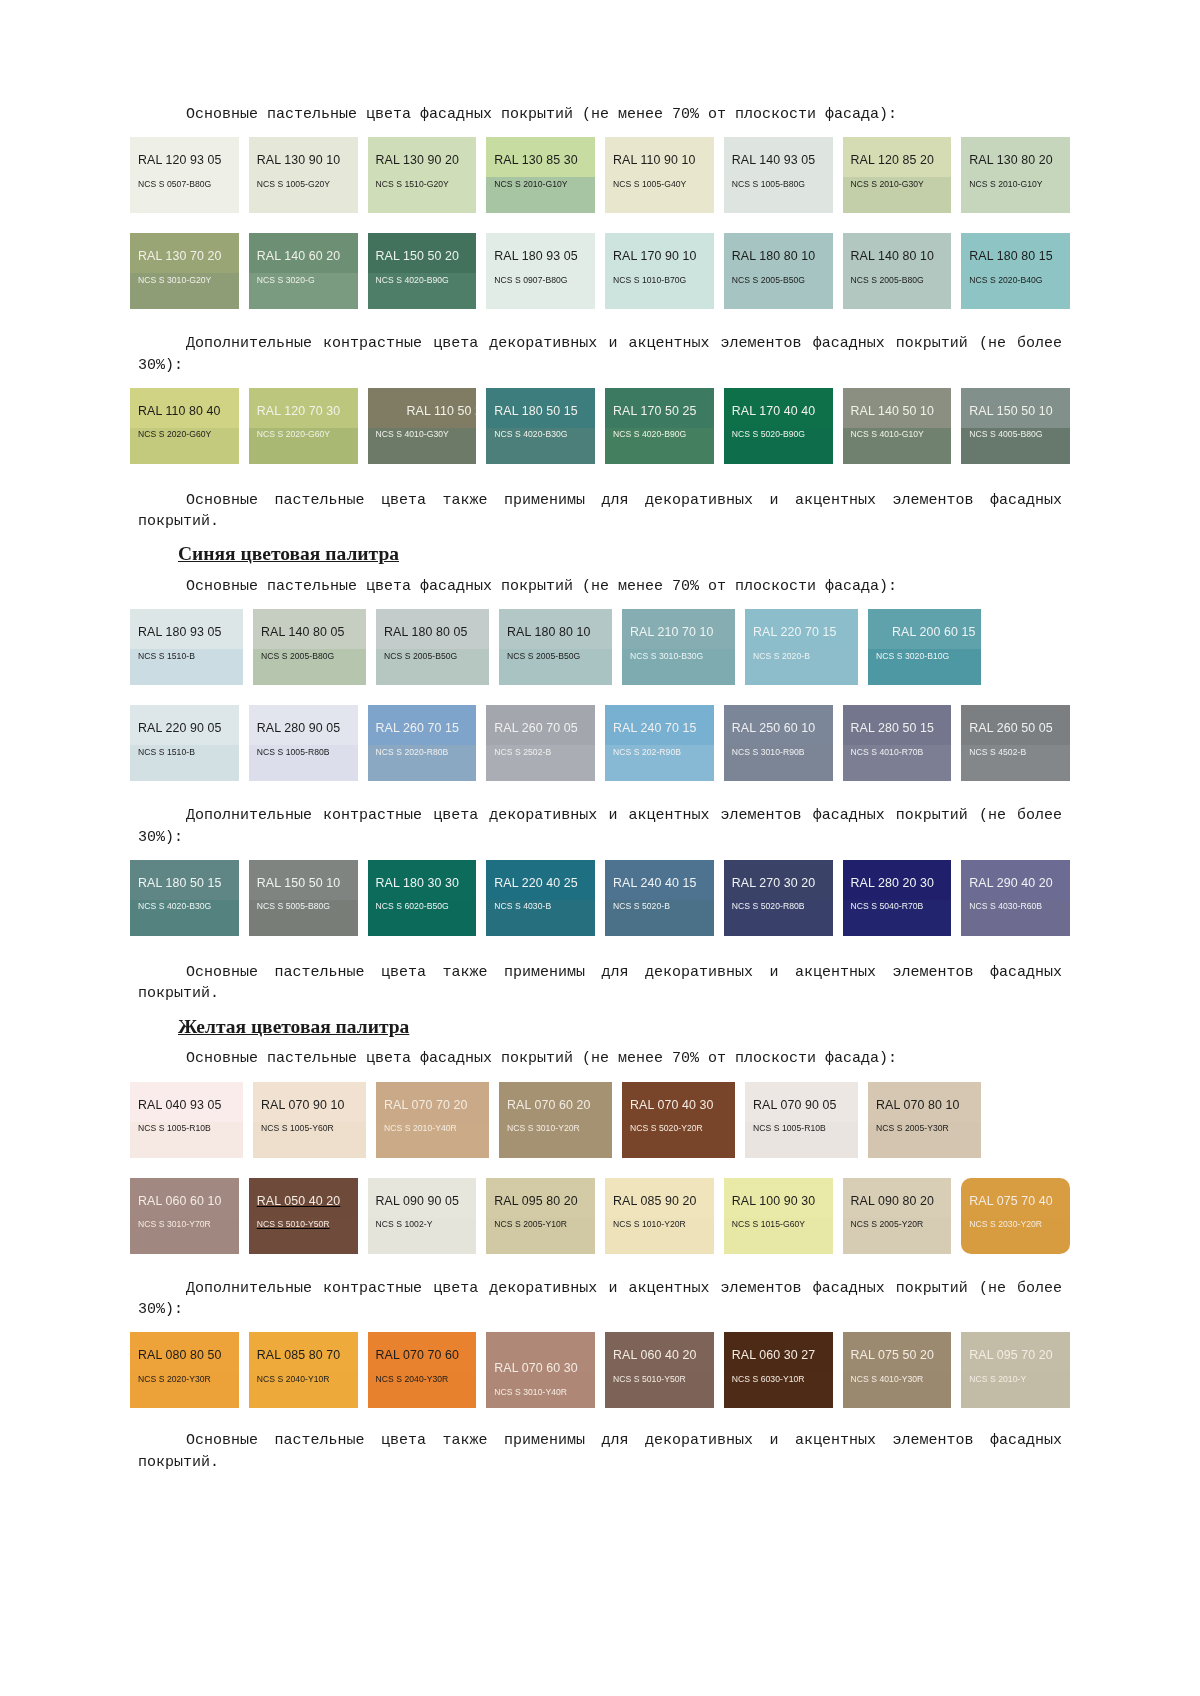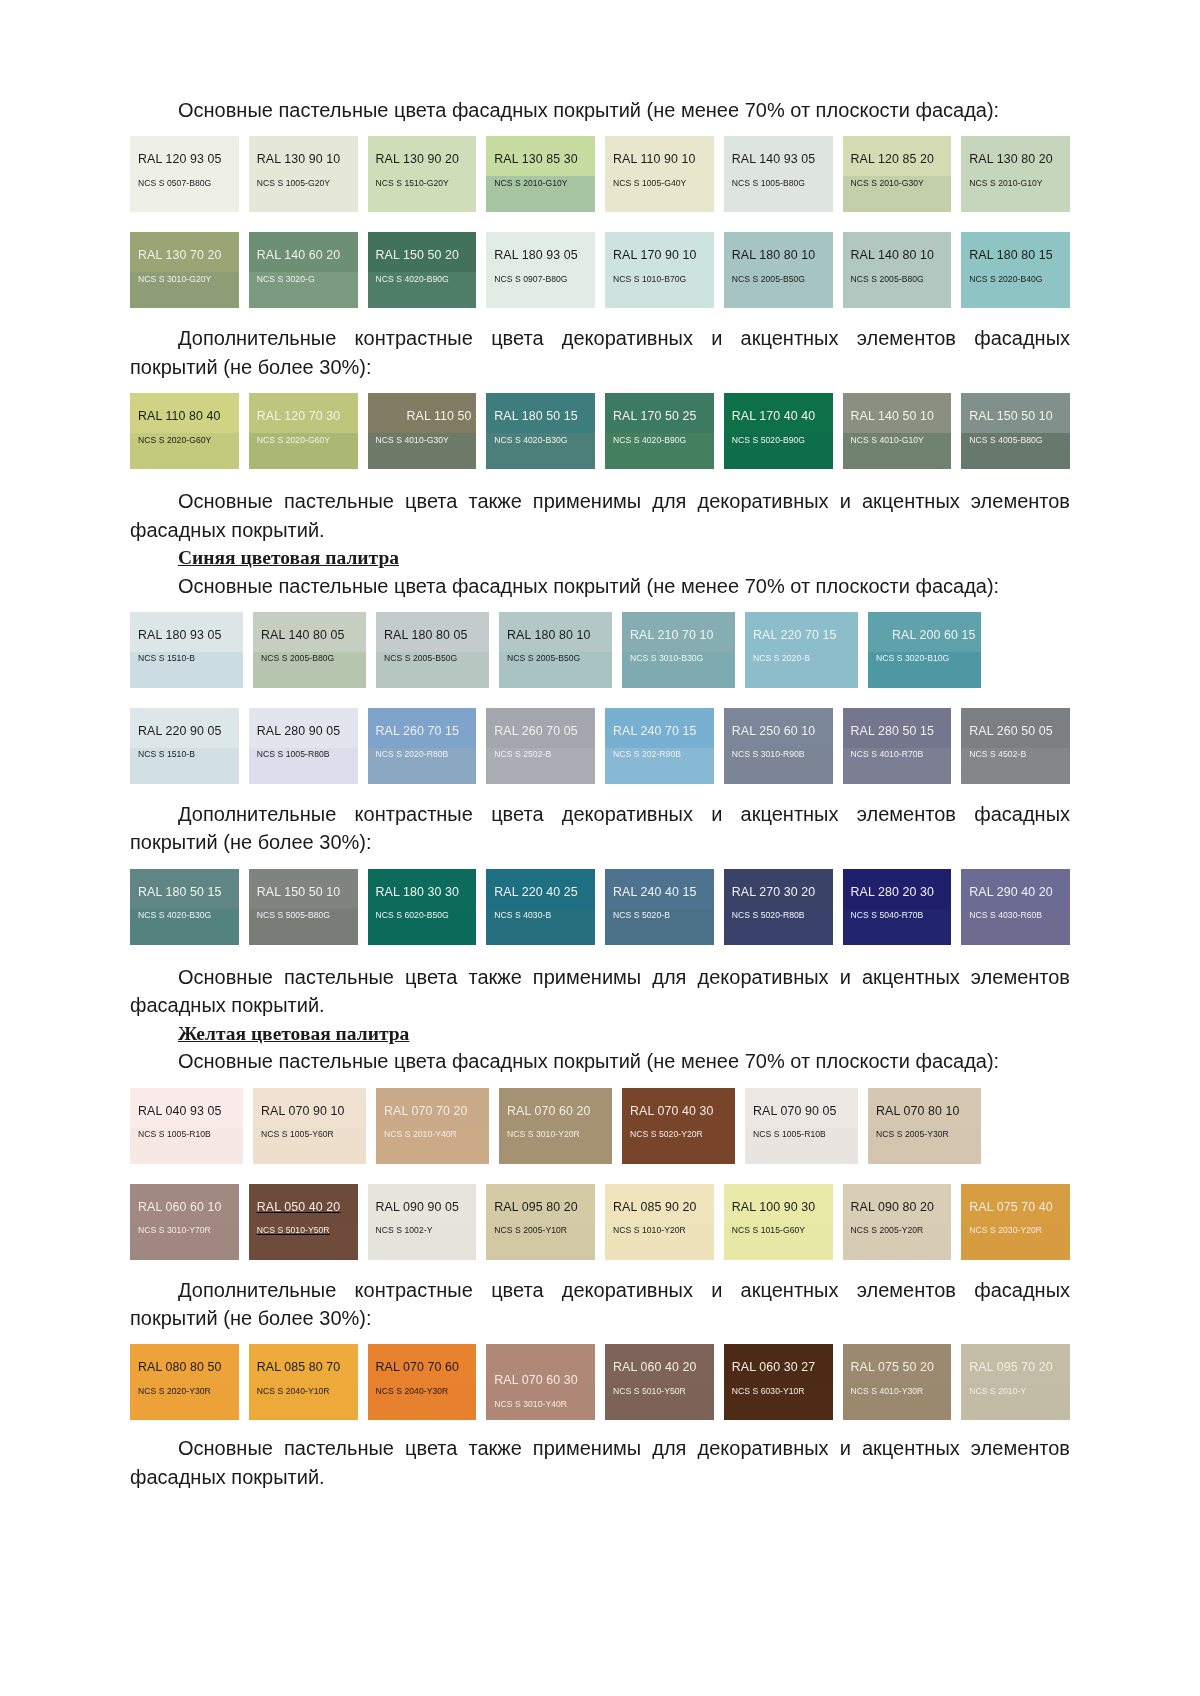--- a/index.html
+++ b/index.html
@@ -17,26 +17,26 @@
   }
   .page {
     position: relative;
     width: 1200px;
     height: 1696px;
     box-sizing: border-box;
     padding: 96px 130px 0 130px;
     background: #ffffff;
   }
   .para {
-    font-family: Liberation Sans, sans-serif;
-    font-size: 20px;
+    font-family: Liberation Mono, monospace;
+    font-size: 15px;
     line-height: 1.42;
     text-align: justify;
     text-indent: 48px;
-    margin: 0;
+    margin: 8px;
     color: #1a1a1a;
   }
   .sub-head {
     font-family: "Liberation Serif", serif;
     font-size: 19.5px;
     line-height: 1.42;
     margin: 0;
     text-indent: 48px;
     color: #1a1a1a;
   }
@@ -359,21 +359,21 @@
         <div class="ncs" style="color: rgb(28, 28, 28);">NCS S 1010-Y20R</div>
       </div>
       <div class="swatch" style="background: linear-gradient(rgb(233, 234, 168) 0%, rgb(233, 234, 168) 52%, rgb(231, 232, 166) 52%, rgb(231, 232, 166) 100%);">
         <div class="ral" style="color: rgb(28, 28, 28);">RAL 100 90 30</div>
         <div class="ncs" style="color: rgb(28, 28, 28);">NCS S 1015-G60Y</div>
       </div>
       <div class="swatch" style="background: linear-gradient(rgb(216, 205, 181) 0%, rgb(216, 205, 181) 52%, rgb(214, 203, 179) 52%, rgb(214, 203, 179) 100%);">
         <div class="ral" style="color: rgb(28, 28, 28);">RAL 090 80 20</div>
         <div class="ncs" style="color: rgb(28, 28, 28);">NCS S 2005-Y20R</div>
       </div>
-      <div class="swatch" style="background: linear-gradient(rgb(216, 156, 65) 0%, rgb(216, 156, 65) 52%, rgb(215, 155, 64) 52%, rgb(215, 155, 64) 100%);">
+      <div class="swatch" style="background: linear-gradient(rgb(216, 156, 65) 0%, rgb(216, 156, 65) 52%, rgb(215, 155, 64) 52%, rgb(215, 155, 64) 100%); border-radius: 10px;">
         <div class="ral" style="color: rgb(244, 236, 227);">RAL 075 70 40</div>
         <div class="ncs" style="color: rgb(244, 236, 227);">NCS S 2030-Y20R</div>
       </div>
     </div>
 
   <div class="sect-gap-a"></div>
   <p class="para">Дополнительные контрастные цвета декоративных и акцентных элементов фасадных покрытий (не более 30%):</p>
   <div class="swatch-row">
       <div class="swatch" style="background: linear-gradient(rgb(237, 162, 58) 0%, rgb(237, 162, 58) 52%, rgb(236, 161, 57) 52%, rgb(236, 161, 57) 100%);">
         <div class="ral" style="color: rgb(28, 28, 28);">RAL 080 80 50</div>

